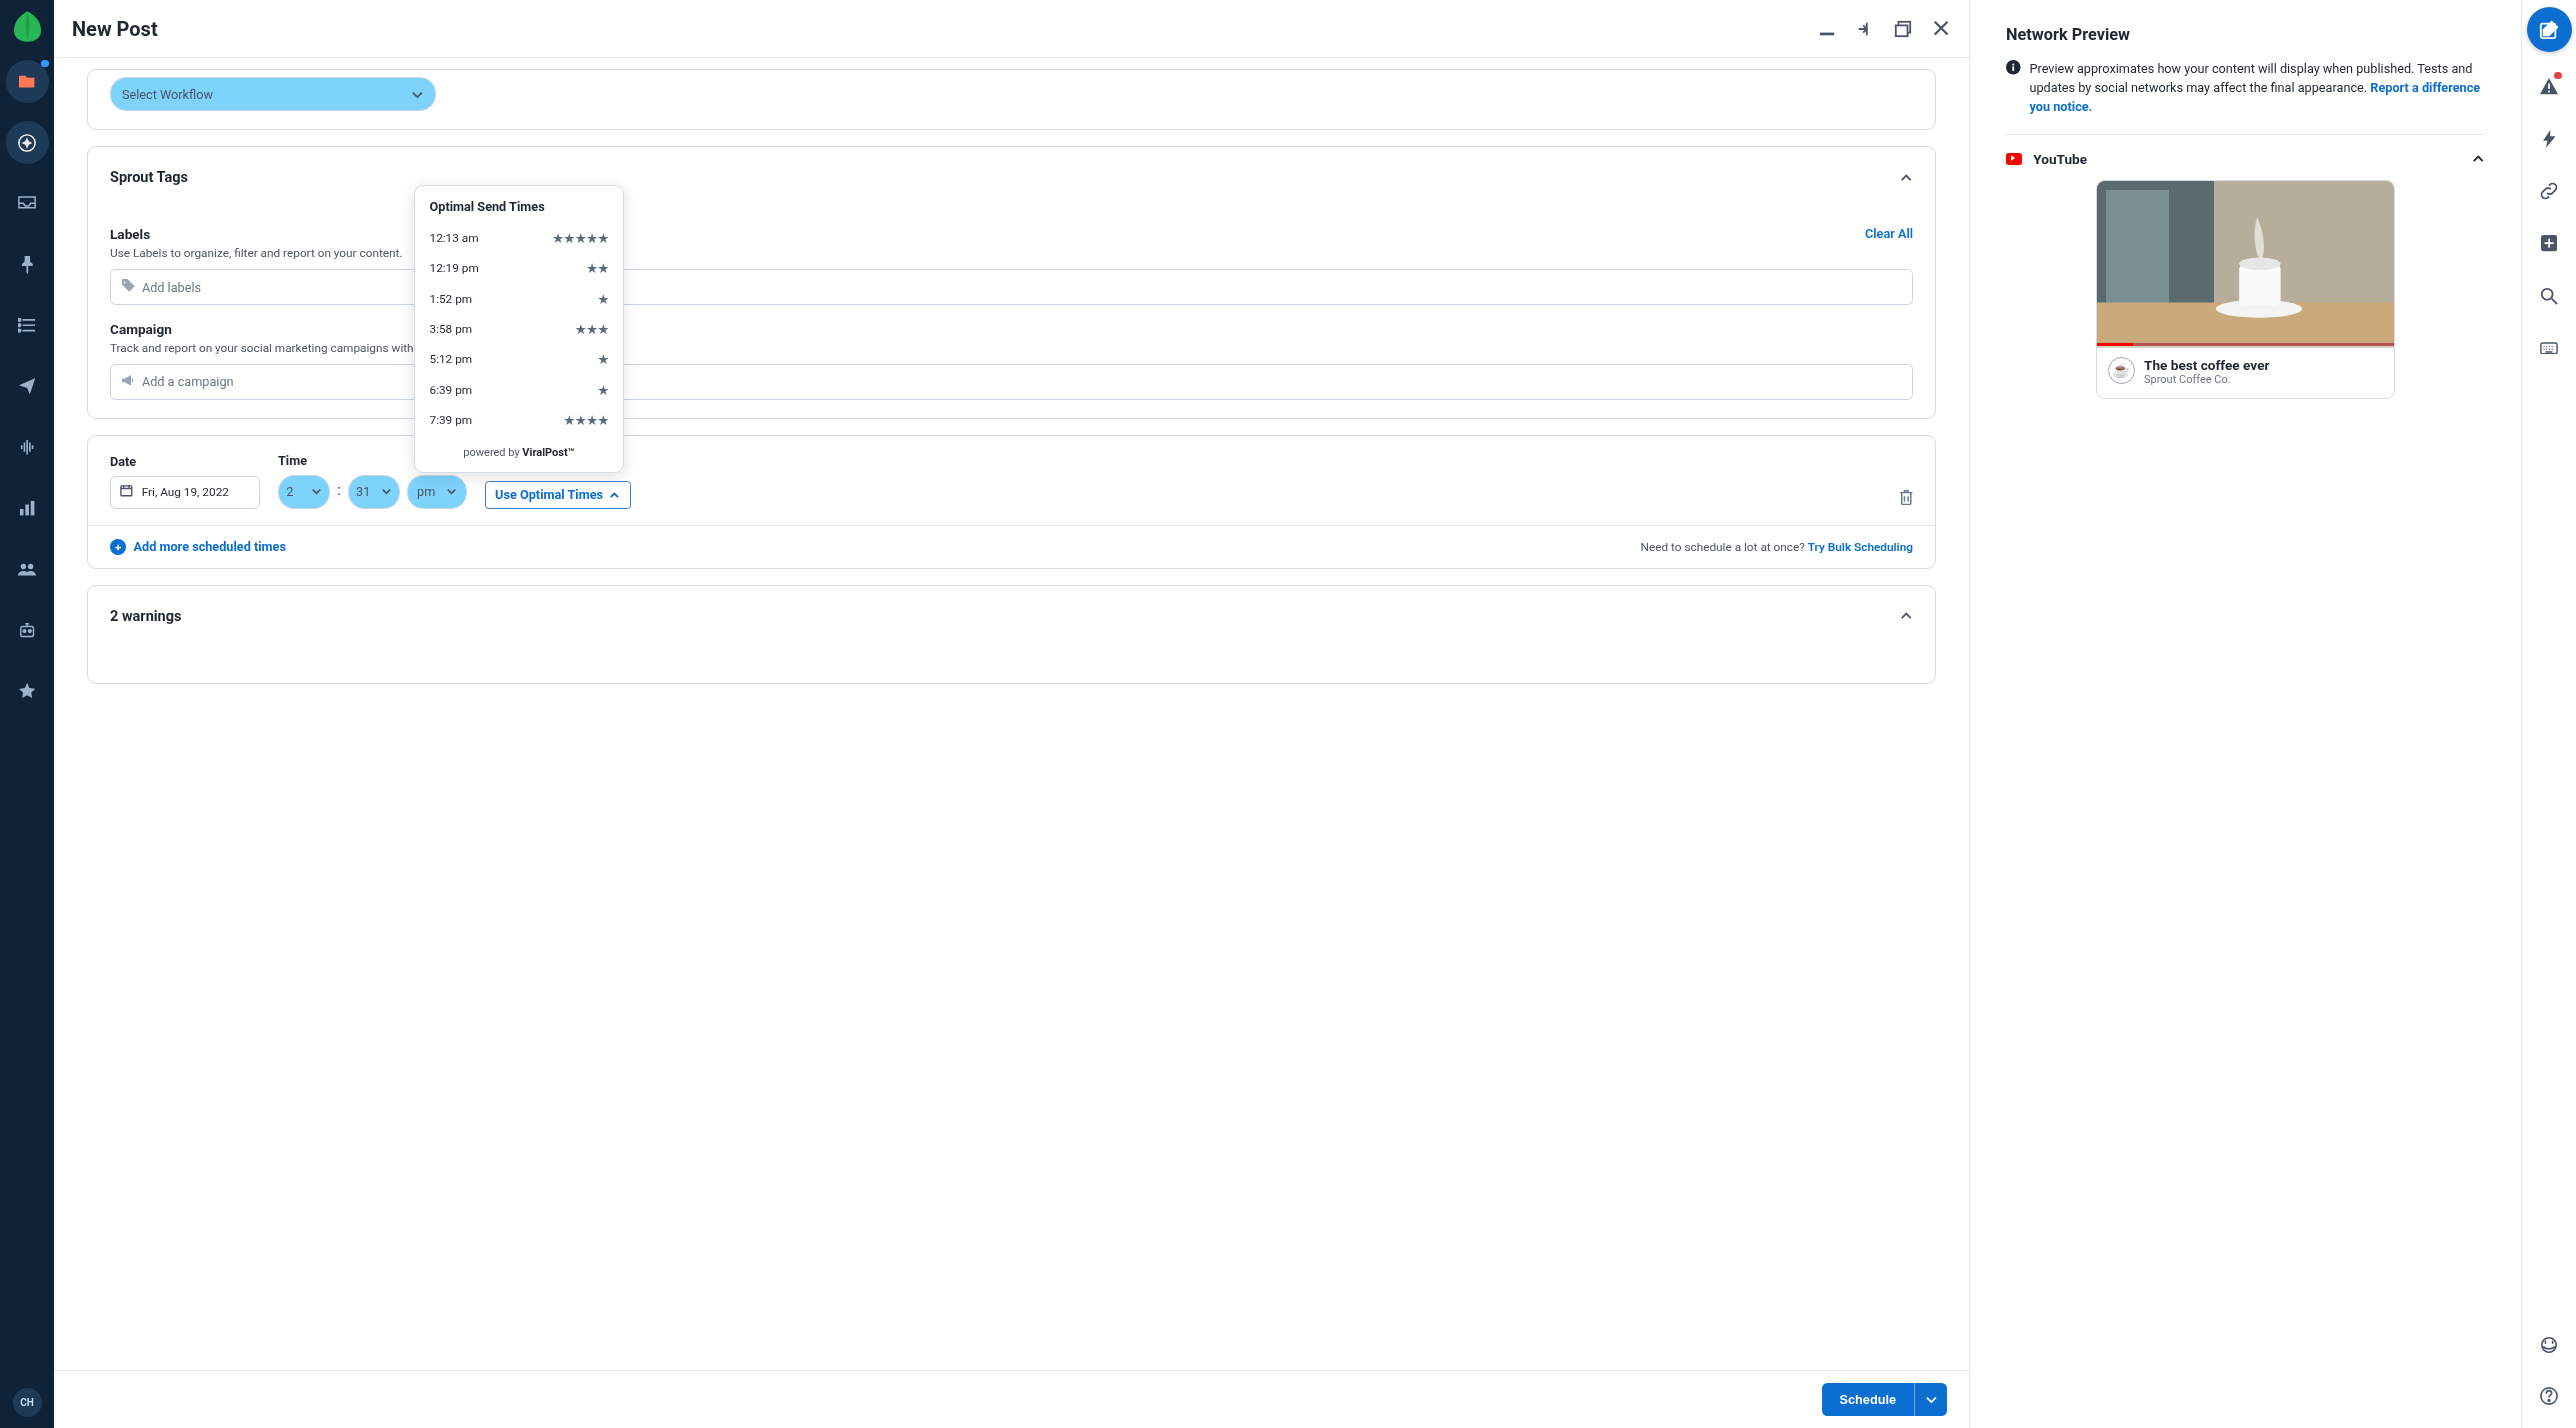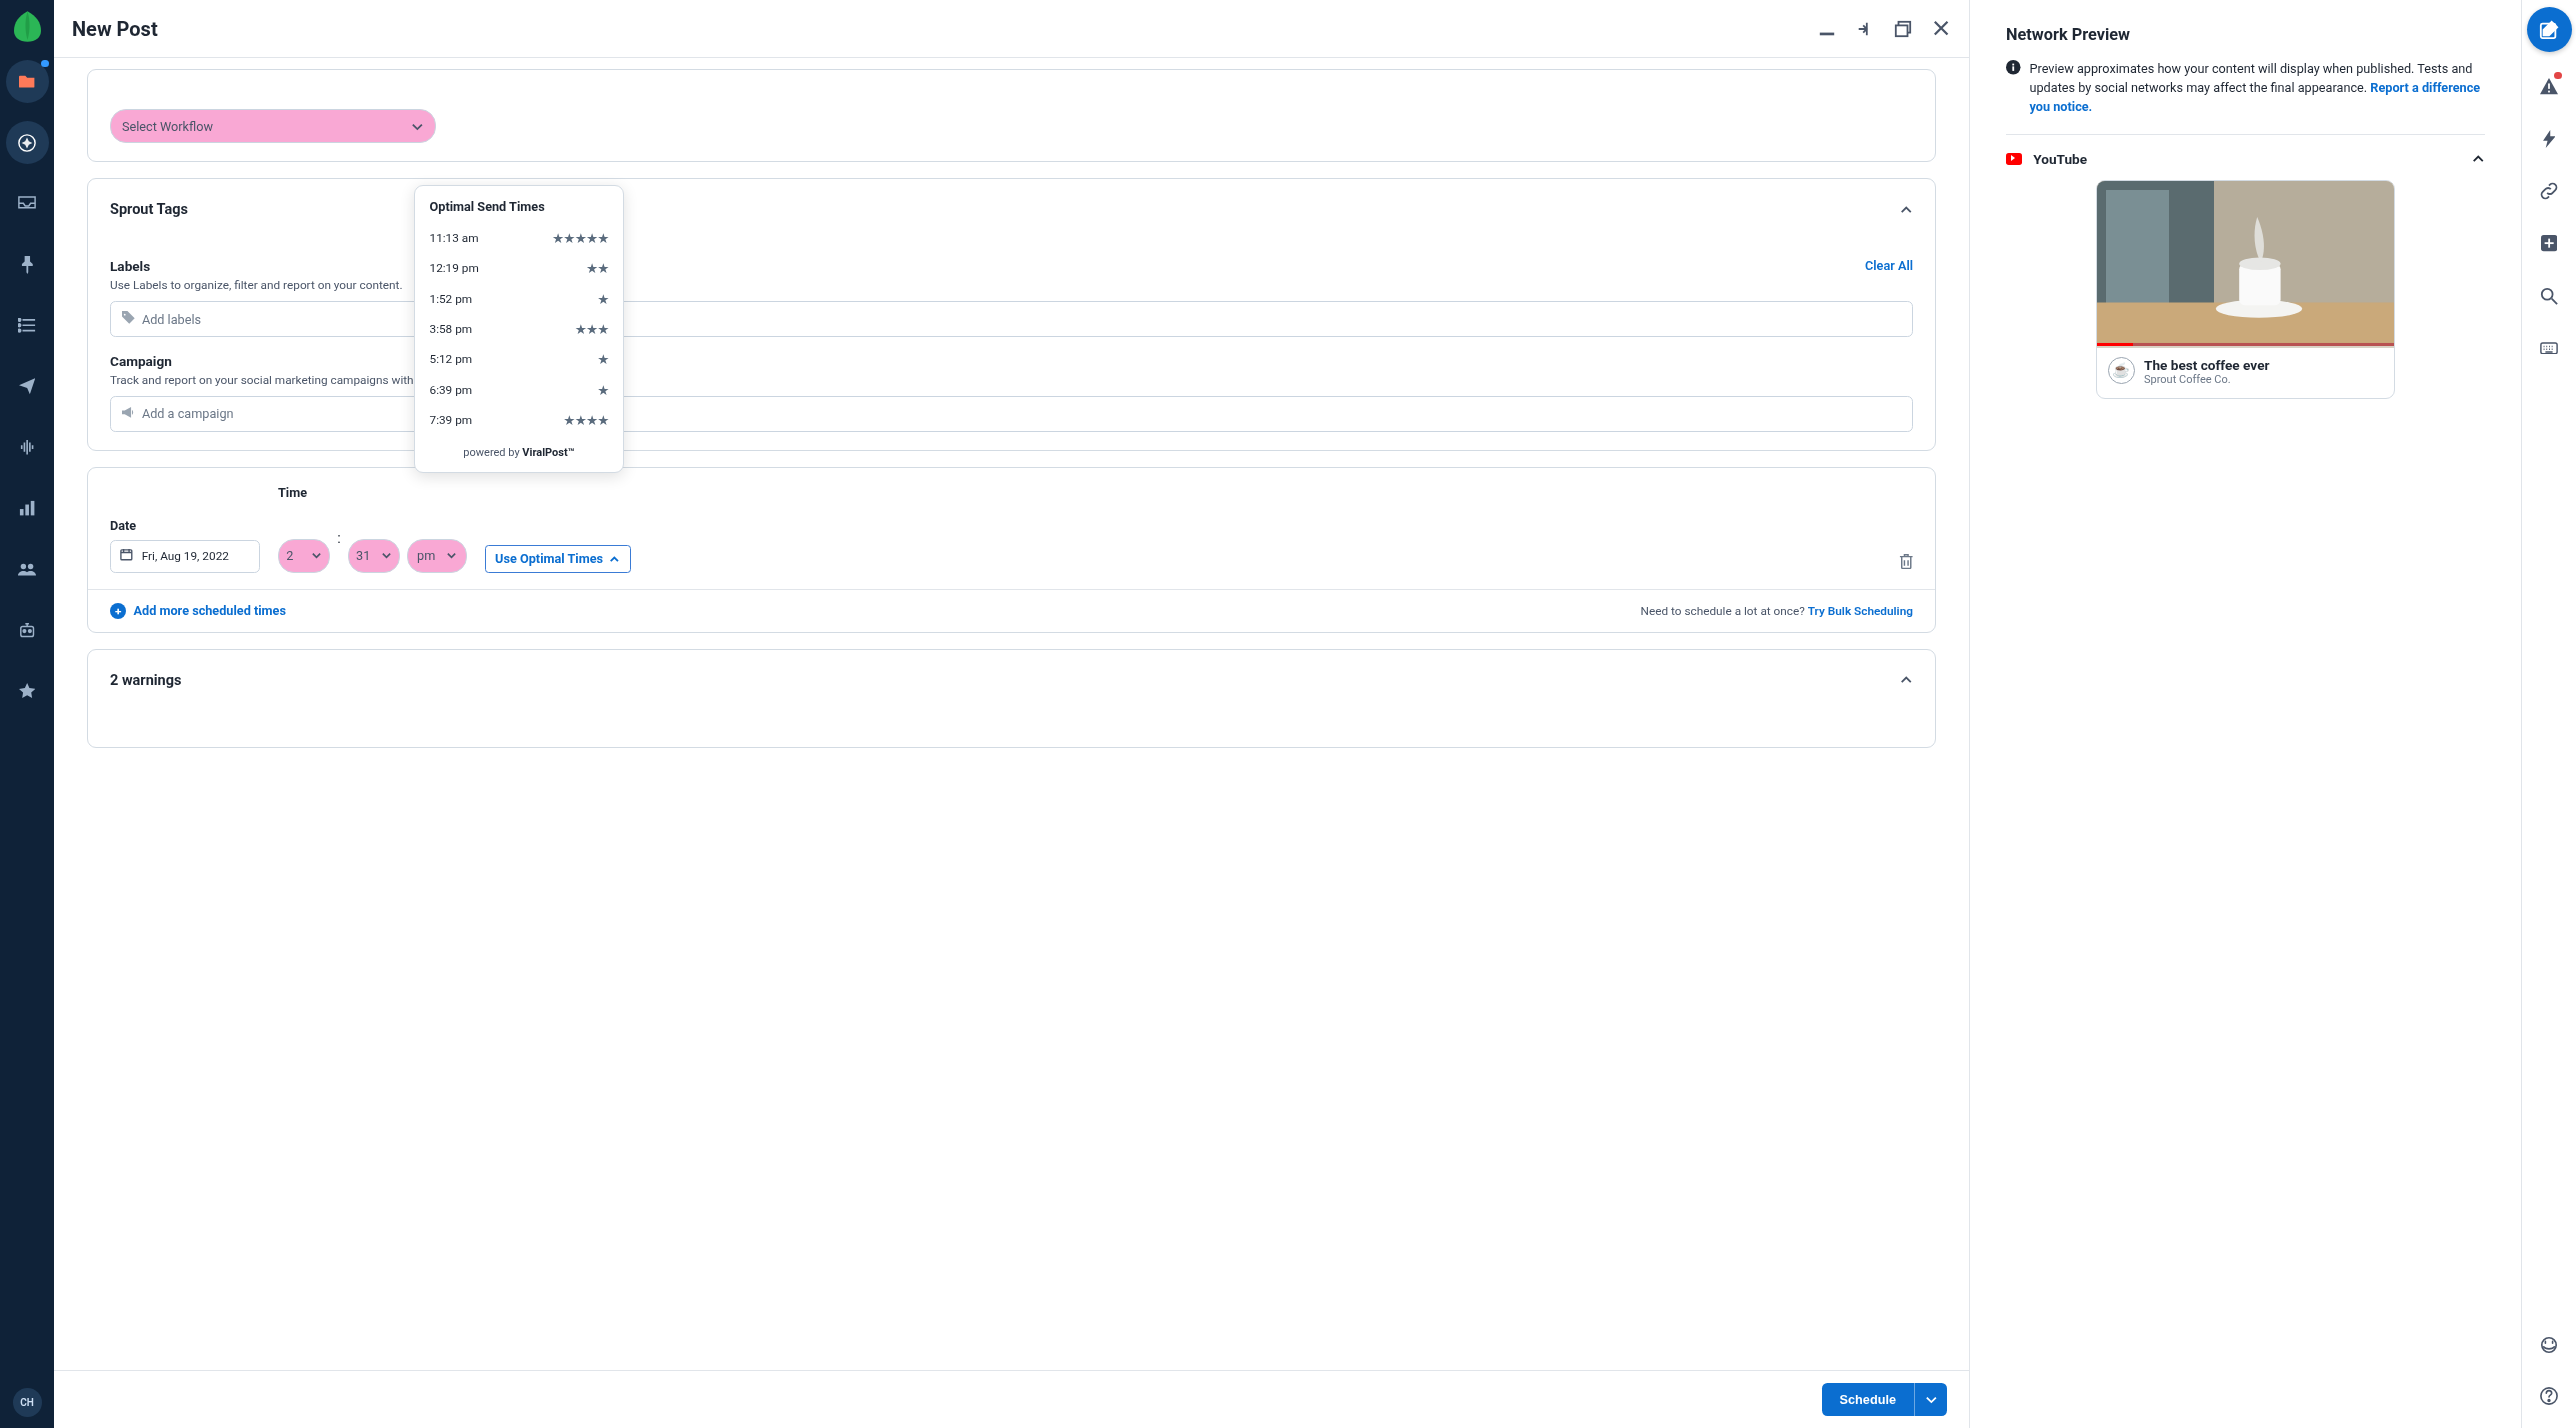--- a/index.html
+++ b/index.html
@@ -21,21 +21,21 @@
     .compose-header { height: 58px; display: flex; align-items: center; padding: 0 18px; border-bottom: 0.9px solid #e1e5ea; }
     .compose-title { font-size: 20px; font-weight: 700; }
     .compose-header-actions { margin-left: auto; display: flex; gap: 18px; color: #4a5568; }
     .hdr-icon { width: 20px; height: 20px; cursor: pointer; display: flex; align-items: center; justify-content: center; }
 
     .compose-body { flex: 1; overflow-y: auto; padding: 11px 33px 18px 33px; display: flex; flex-direction: column; gap: 16.3px; position: relative; }
 
     .card { border: 0.9px solid #d3dbe3; border-radius: 9px; background: #fff; }
     .card-sec { padding: 18px 22px; }
 
-    .select-ctl { height: 34px; border: 0.9px solid #cbd5e0; border-radius: 16px; display: flex; align-items: center; padding: 0 11px; color: #4a5568; cursor: pointer; background: #f9a8d4; margin-top: 32px; }
+    .select-ctl { height: 34px; border: 0.9px solid #cbd5e0; border-radius: 16px; display: flex; align-items: center; padding: 0 11px; color: #4a5568; cursor: pointer; background: #7dd3fc; }
     .select-ctl .chev { margin-left: auto; color: #4a5568; }
     .select-ctl.wf { width: 326px; }
     .select-ctl.wtp { width: 217px; }
     .select-ctl.small { width: 52px; padding: 0 7.2px; }
     .select-ctl.ampm { width: 60px; padding: 0 9px; }
 
     .accordion-head { display: flex; align-items: center; padding: 22px 22px; cursor: pointer; font-size: 14.5px; font-weight: 700; }
     .accordion-head .chev { margin-left: auto; color: #4a5568; }
 
     .field-label { font-size: 13.6px; font-weight: 700; margin-bottom: 3.6px; }
@@ -344,21 +344,21 @@
               </svg>
             </span>
         </div>
         <div class="card-sec" style="height:20px;"></div>
       </div>
 
       <div class="popover">
         <div class="popover-title">Optimal Send Times</div>
         <div class="popover-list" id="opt-list">
             <div class="popover-item">
-              <span>11:13 am</span>
+              <span>12:13 am</span>
               <span class="stars star-row">★★★★★</span>
             </div>
             <div class="popover-item">
               <span>12:19 pm</span>
               <span class="stars star-row">★★</span>
             </div>
             <div class="popover-item">
               <span>1:52 pm</span>
               <span class="stars star-row">★</span>
             </div>

